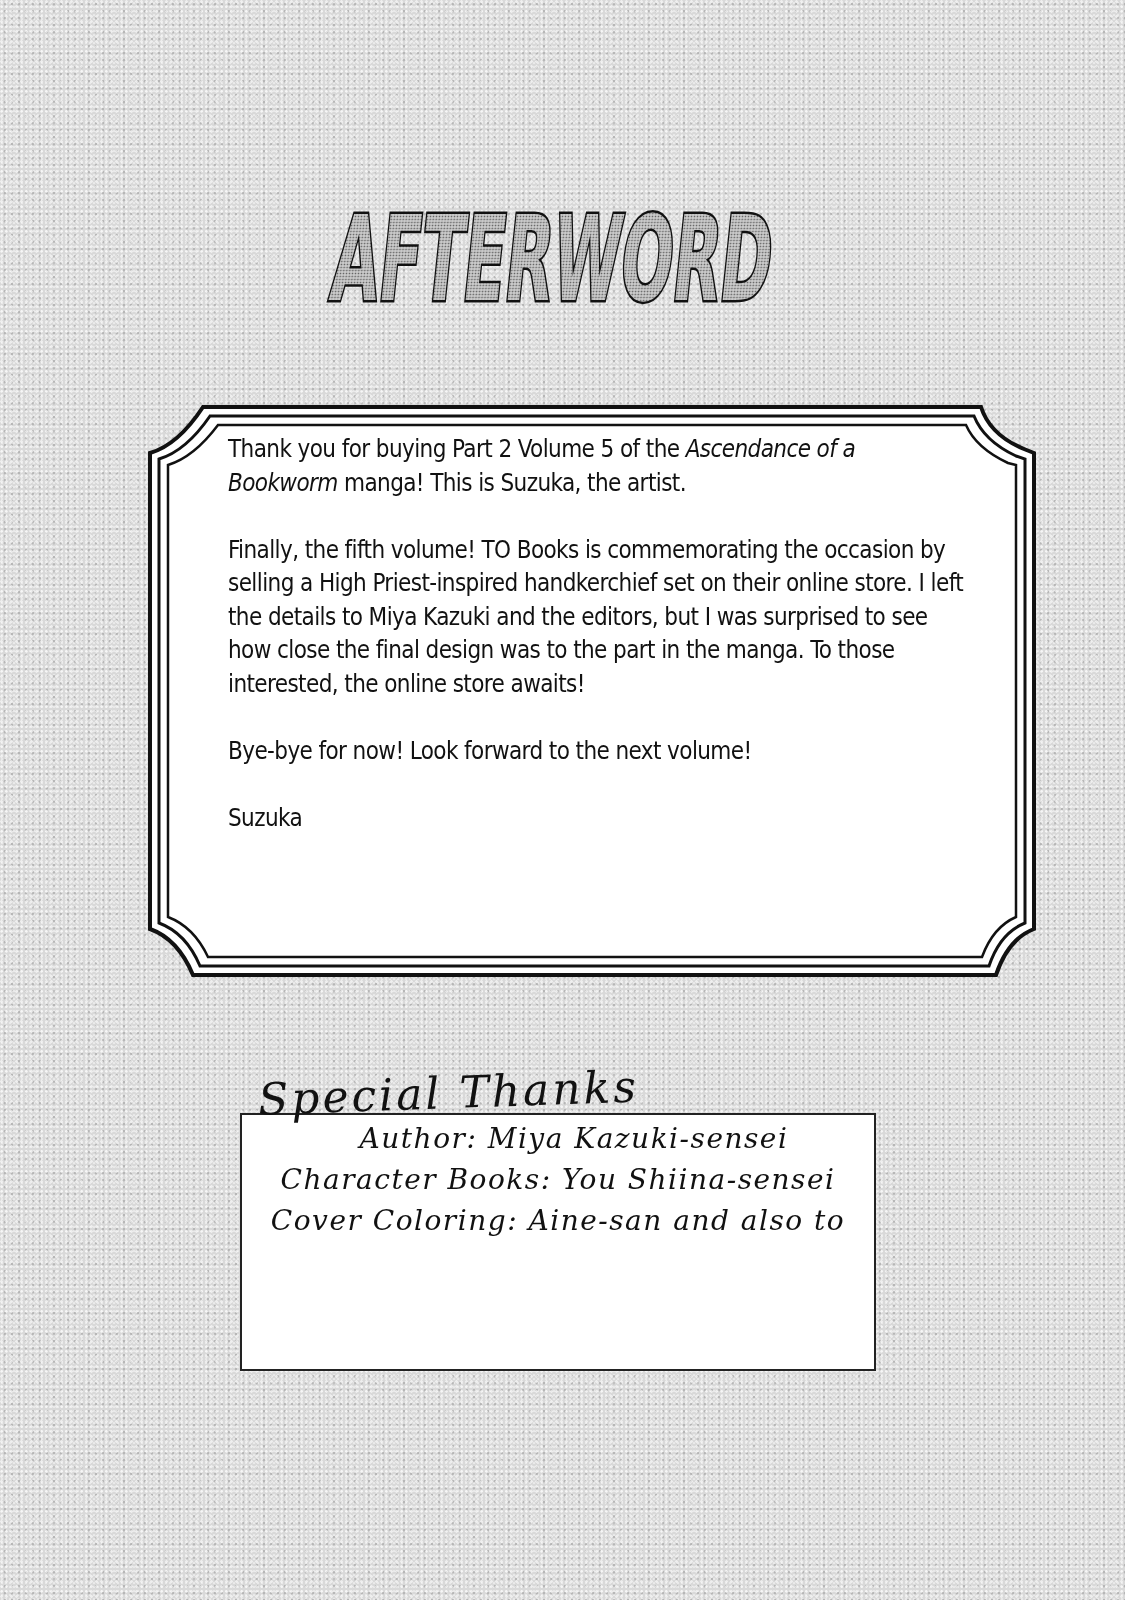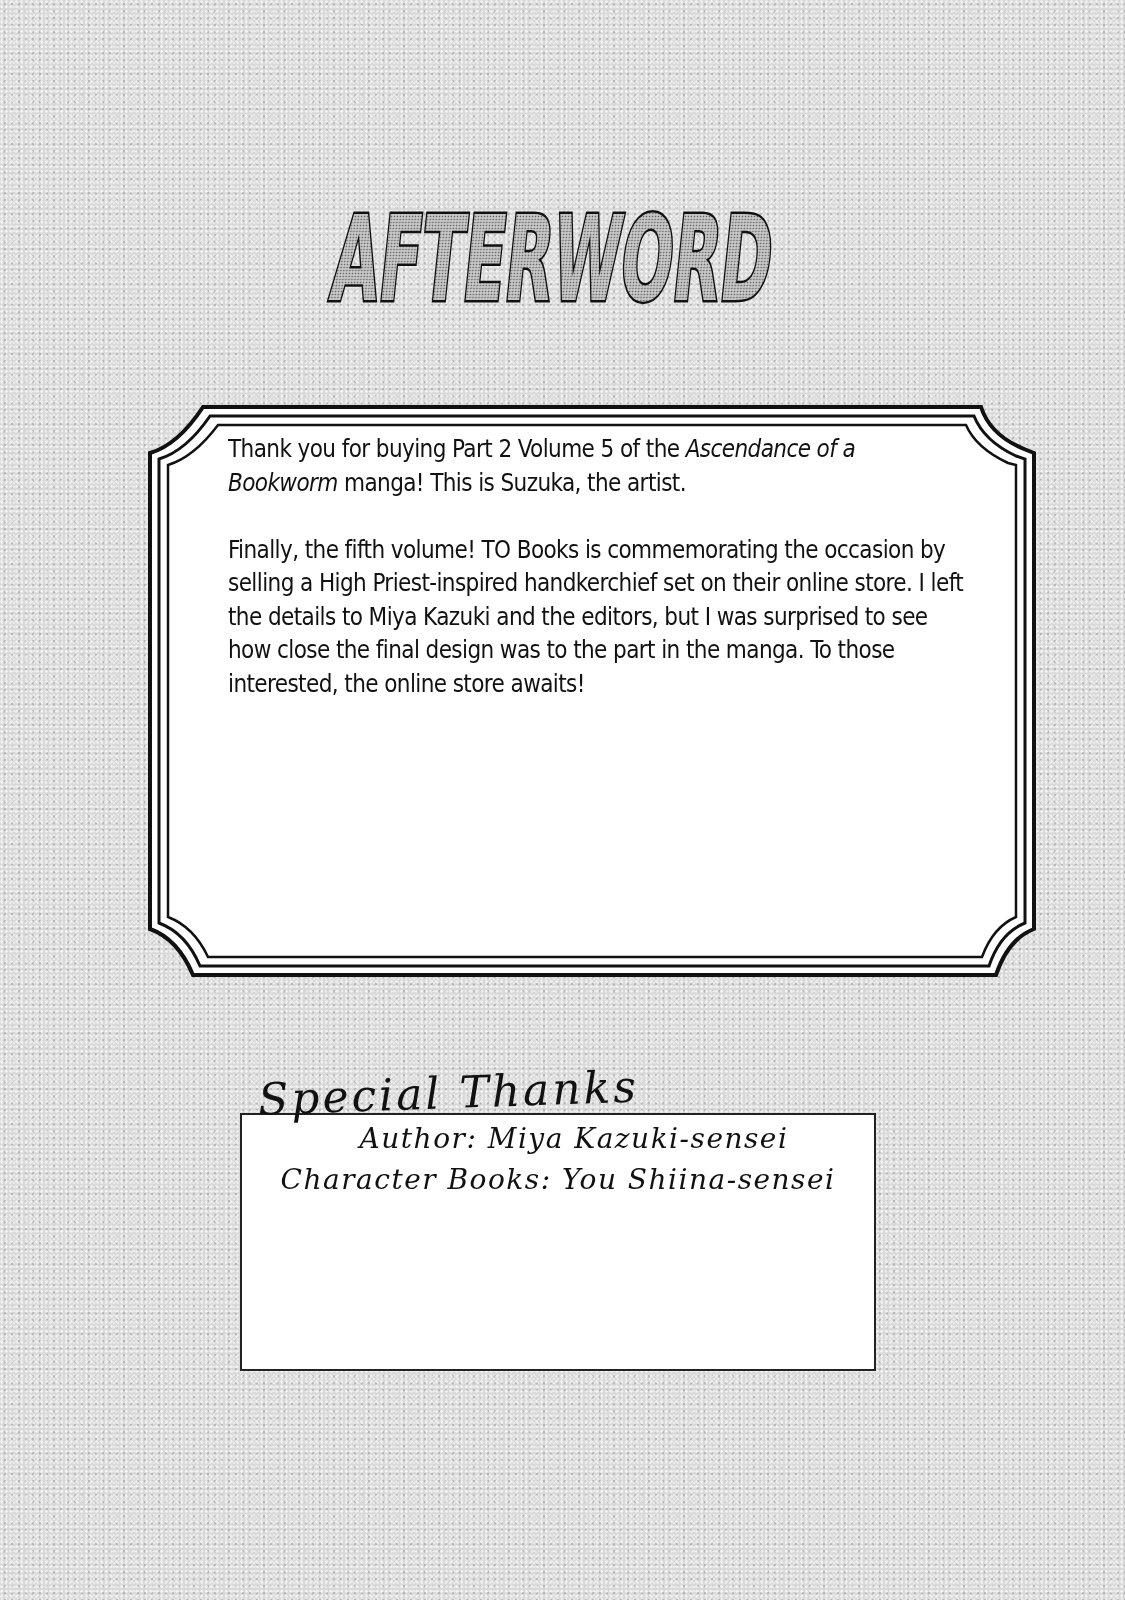--- a/index.html
+++ b/index.html
@@ -69,23 +69,26 @@
     <path d="M55,2 L833,2 Q842,30 876,44 L888,48 L888,524 Q860,534 848,570 L45,570 Q30,534 0,524 L0,48 Q30,40 55,2 Z" fill="#fff"></path>
     <path d="M55,2 L833,2 Q842,30 876,44 L886,48 L886,524 Q860,534 848,570 L45,570 Q30,534 2,524 L2,48 Q30,40 55,2 Z" fill="none" stroke="#111" stroke-width="4"></path>
     <path d="M62,11 L826,11 Q836,36 868,51 L877,54 L877,518 Q852,528 841,561 L52,561 Q38,528 11,518 L11,54 Q38,46 62,11 Z" fill="none" stroke="#111" stroke-width="3"></path>
     <path d="M70,20 L818,20 Q828,43 860,58 L868,60 L868,512 Q845,522 834,552 L60,552 Q46,522 20,512 L20,60 Q46,52 70,20 Z" fill="none" stroke="#111" stroke-width="2.5"></path>
   </svg>
   <div class="frame-text">
     <p>
       <span>Thank you for buying Part 2 Volume 5 of the </span><em>Ascendance of a Bookworm</em><span> manga! This is Suzuka, the artist.</span>
     </p>
     <p>Finally, the fifth volume! TO Books is commemorating the occasion by selling a High Priest-inspired handkerchief set on their online store. I left the details to Miya Kazuki and the editors, but I was surprised to see how close the final design was to the part in the manga. To those interested, the online store awaits!</p>
+    <p>Bye-bye for now! Look forward to the next volume!</p>
+    <p>Suzuka</p>
   </div>
 </div>
 
 <div class="thanks-box"></div>
 <div class="thanks-heading">
   <span>Special Thanks</span>
 </div>
 <div class="thanks-lines">
   <div style="padding-left:32px">Author: Miya Kazuki-sensei</div>
   <div>Character Books: You Shiina-sensei</div>
+  <div>Cover Coloring: Aine-san and also to</div>
 </div>
 
 </body></html>

